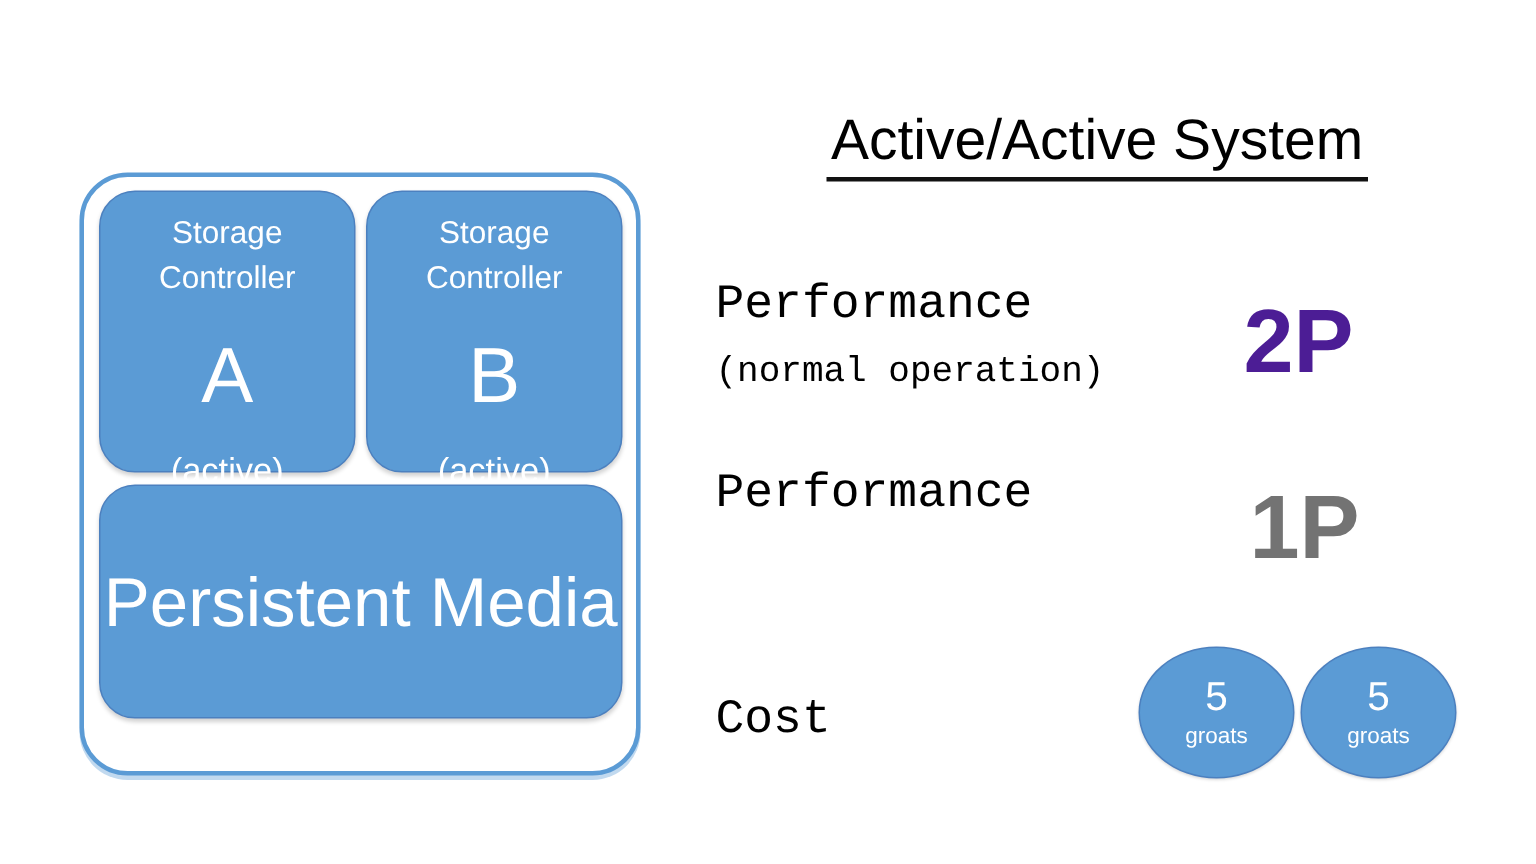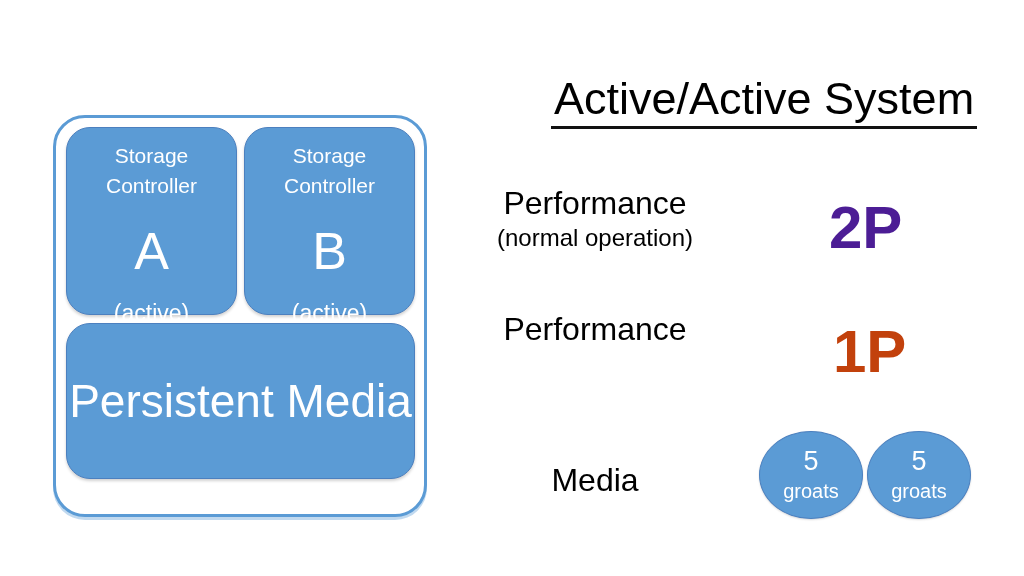--- a/index.html
+++ b/index.html
@@ -26,46 +26,46 @@
   .ctrl-a{left:10px;}
   .ctrl-b{right:9px;}
   .ctrl-label{font-size:21px;line-height:1.42;width:140px;}
   .ctrl-letter{font-size:52px;line-height:1;}
   .ctrl-state{font-size:23px;line-height:1.1;text-align:right;}
   .media{left:10px;right:9px;top:205px;height:156px;border-radius:24px;
     display:flex;align-items:center;justify-content:center;font-size:46px;}
 
   
   .panel-title{
-    position:absolute;left:551px;top:74px;font-size:45px;line-height:1.1;
+    position:absolute;left:551px;top:74px;font-size:38px;line-height:1.1;
     color:#000;border-bottom:3px solid #111;padding:0 3px 2px;
     white-space:nowrap;
   }
-  .row-label{position:absolute;left:450px;width:290px;text-align:center;}
+  .row-label{position:absolute;left:477px;width:290px;font-family:Liberation Mono, monospace;}
   .row-label .main{font-size:32px;line-height:1.15;}
-  .row-label .sub{font-size:24px;line-height:1.15;margin-top:2px;}
+  .row-label .sub{font-size:24px;line-height:1.15;margin-top:13px;}
   .row1{top:185px;}
   .row2{top:311px;}
   .row3{top:462px;}
 
   .value{position:absolute;font-size:60px;font-weight:bold;line-height:1;
     white-space:nowrap;}
   .value-2p{left:829px;top:198px;color:#4c1d95;}
-  .value-1p{left:833px;top:322px;color:#c2410c;}
+  .value-1p{left:833px;top:322px;color:#737373;}
 
   .coin{
     position:absolute;width:104px;height:88px;border-radius:50%;
     background:#5B9BD5;border:1px solid #4C80BF;color:#fff;
     display:flex;flex-direction:column;align-items:center;justify-content:center;
     gap:2px;box-sizing:border-box;box-shadow:0 1px 2px rgba(0,0,0,.15);
   }
   .coin-1{left:759px;top:431px;}
   .coin-2{left:867px;top:431px;}
   .coin .amount{font-size:27px;line-height:1.1;}
-  .coin .unit{font-size:20px;line-height:1.2;}
+  .coin .unit{font-size:15px;line-height:1.2;}
 </style>
 </head>
 <body>
 
 <div class="slide">
 
   <div class="chassis">
 
     <div class="box ctrl ctrl-a">
       <div class="ctrl-label">Storage Controller</div>
@@ -92,21 +92,21 @@
     <div class="sub">(normal operation)</div>
   </div>
   <div class="value value-2p">2P</div>
 
   <div class="row-label row2">
     <div class="main">Performance</div>
   </div>
   <div class="value value-1p">1P</div>
 
   <div class="row-label row3">
-    <div class="main">Media</div>
+    <div class="main">Cost</div>
   </div>
 
   <div class="coin coin-1">
     <div class="amount">5</div>
     <div class="unit">groats</div>
   </div>
   <div class="coin coin-2">
     <div class="amount">5</div>
     <div class="unit">groats</div>
   </div>

